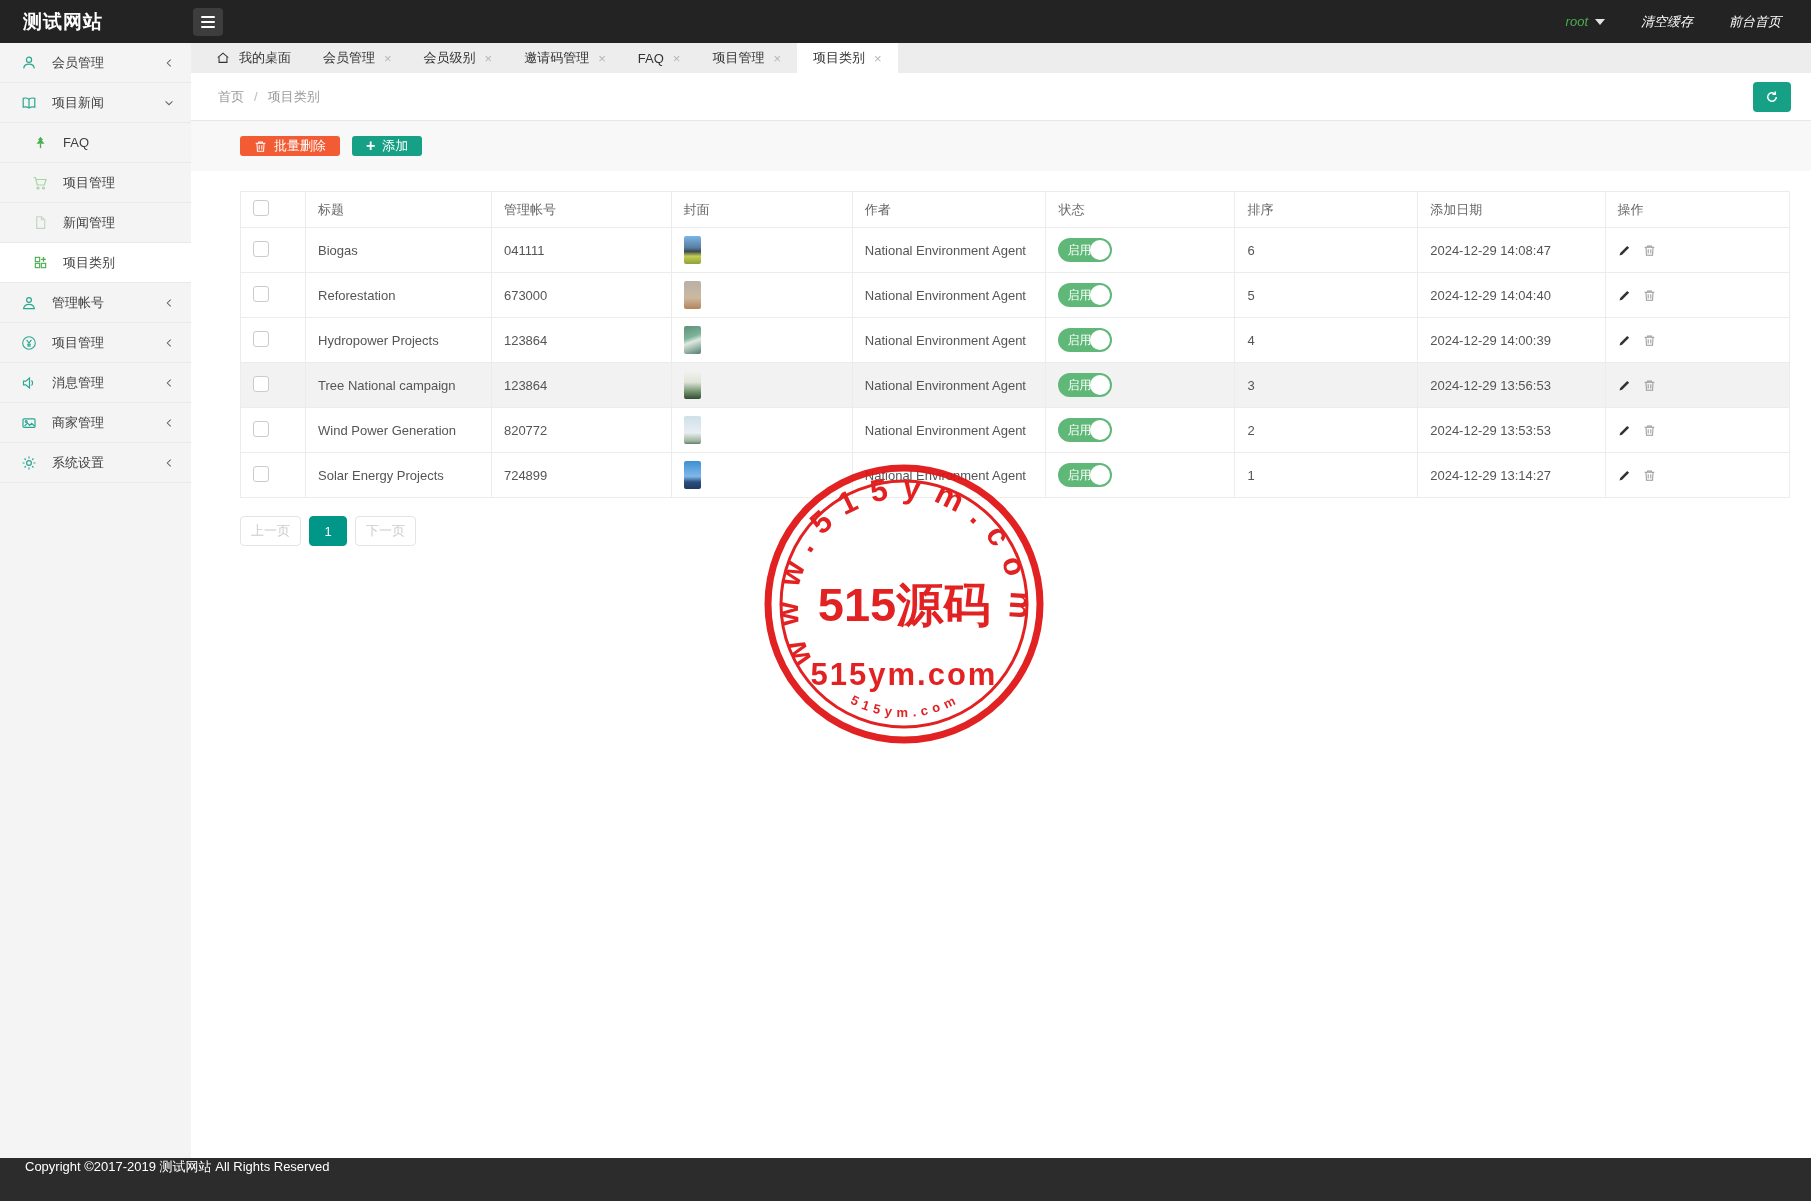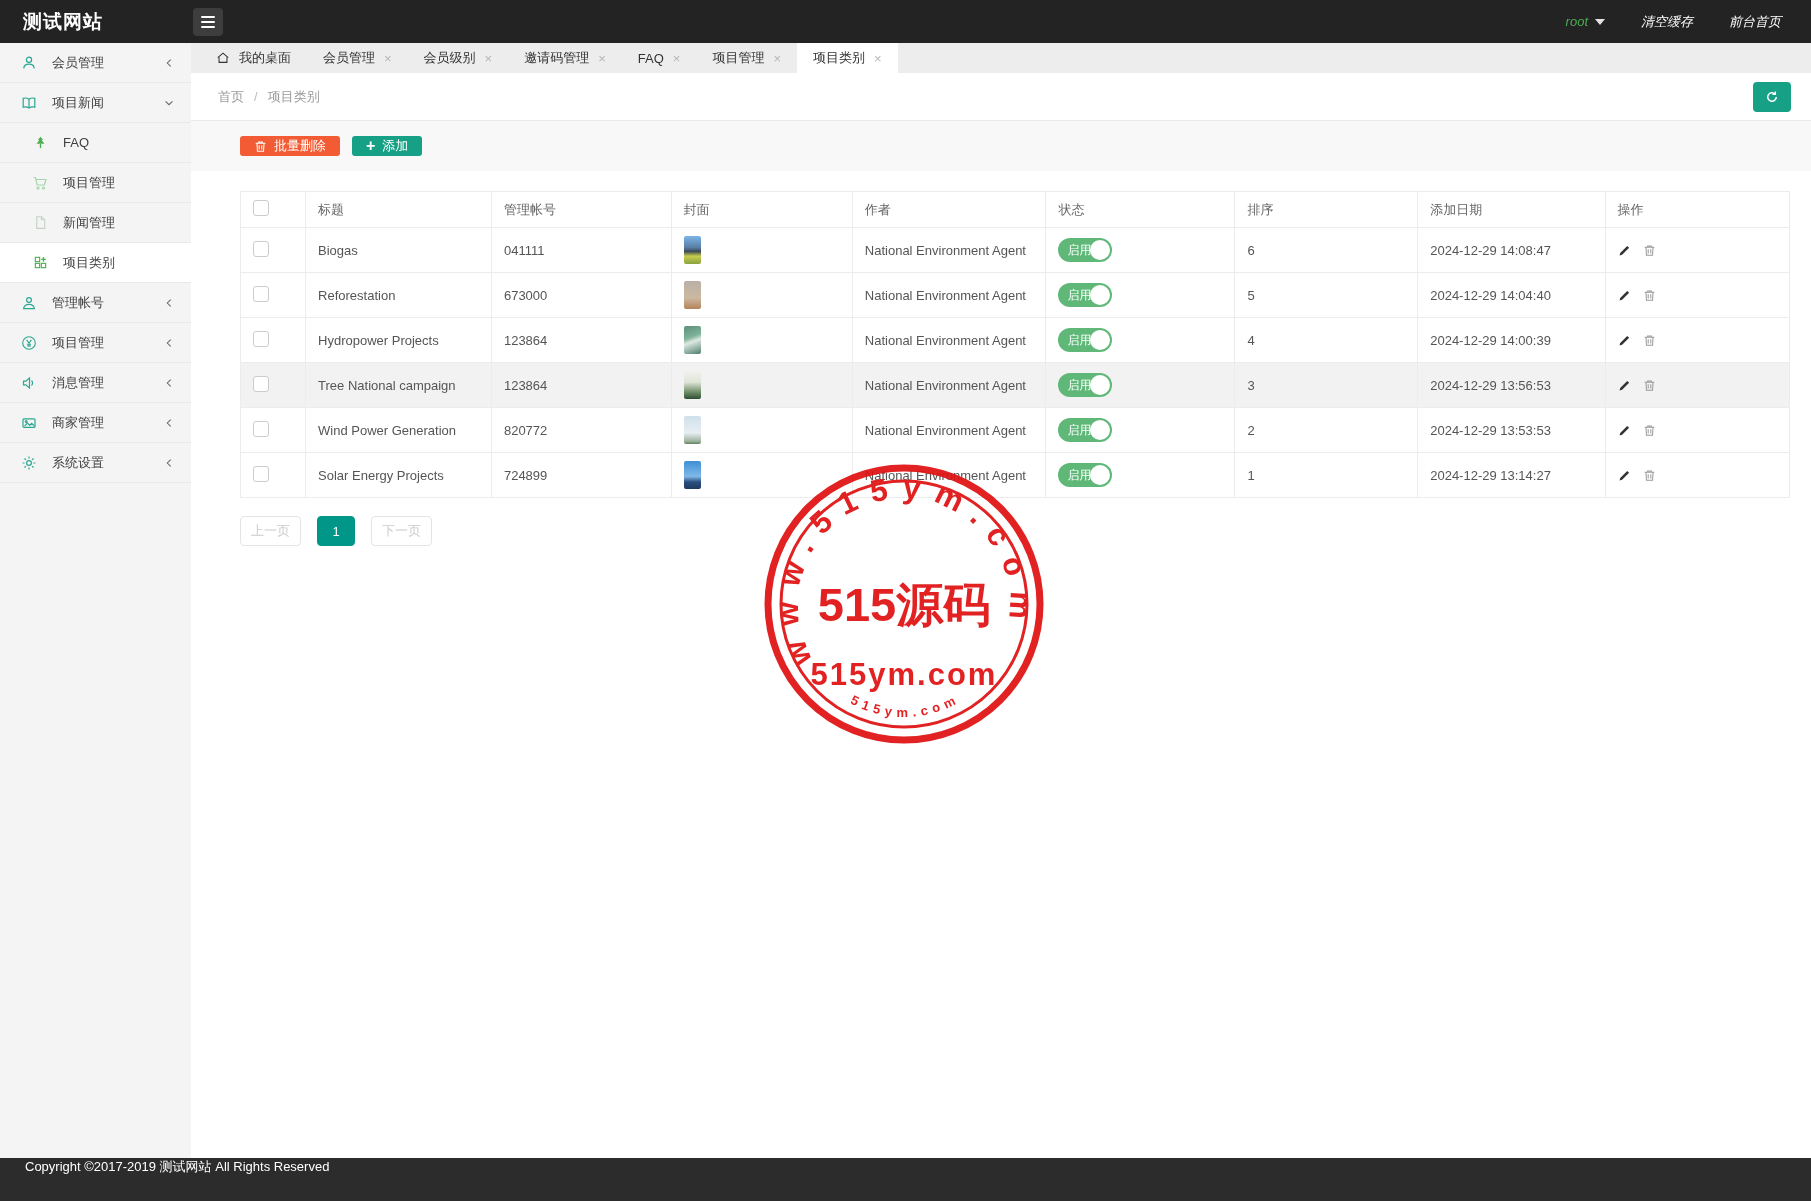--- a/index.html
+++ b/index.html
@@ -75,21 +75,21 @@
 
   .switch { width:54px; height:24px; border-radius:12px; background:#5FB878; position:relative; display:inline-flex;
     align-items:center; cursor:pointer; }
   .switch .txt { color:#fff; font-size:12px; margin-left:9px; }
   .switch .knob { position:absolute; right:2px; top:2px; width:20px; height:20px; border-radius:50%; background:#fff; }
 
   .ops { display:flex; gap:11px; align-items:center; }
   .op { display:flex; cursor:pointer; }
 
   
-  .pagination { margin:18px 0 0 49px; display:flex; gap:16px; }
+  .pagination { margin:18px 0 0 49px; display:flex; gap:8px; }
   .page-btn { min-width:56px; height:30px; border:1px solid #e4e4e4; background:#fff; color:#ccc; border-radius:4px;
     font-size:13px; display:flex; align-items:center; justify-content:center; cursor:pointer; padding:0 10px; }
   .page-btn.current { background:#009688; border-color:#009688; color:#fff; min-width:38px; }
 
   
   .stamp { position:absolute; left:761px; top:461px; width:286px; height:286px; opacity:.93; pointer-events:none; z-index:50; }
   .arc-text { font-size:31px; font-weight:bold; letter-spacing:13px; fill:#e01212; }
   .arc-text-small { font-size:13px; font-weight:bold; letter-spacing:5px; fill:#e01212; }
   .stamp-title { font-size:47px; font-weight:bold; fill:#e01212; }
   .stamp-sub { font-size:31px; font-weight:bold; letter-spacing:2px; fill:#e01212; }

